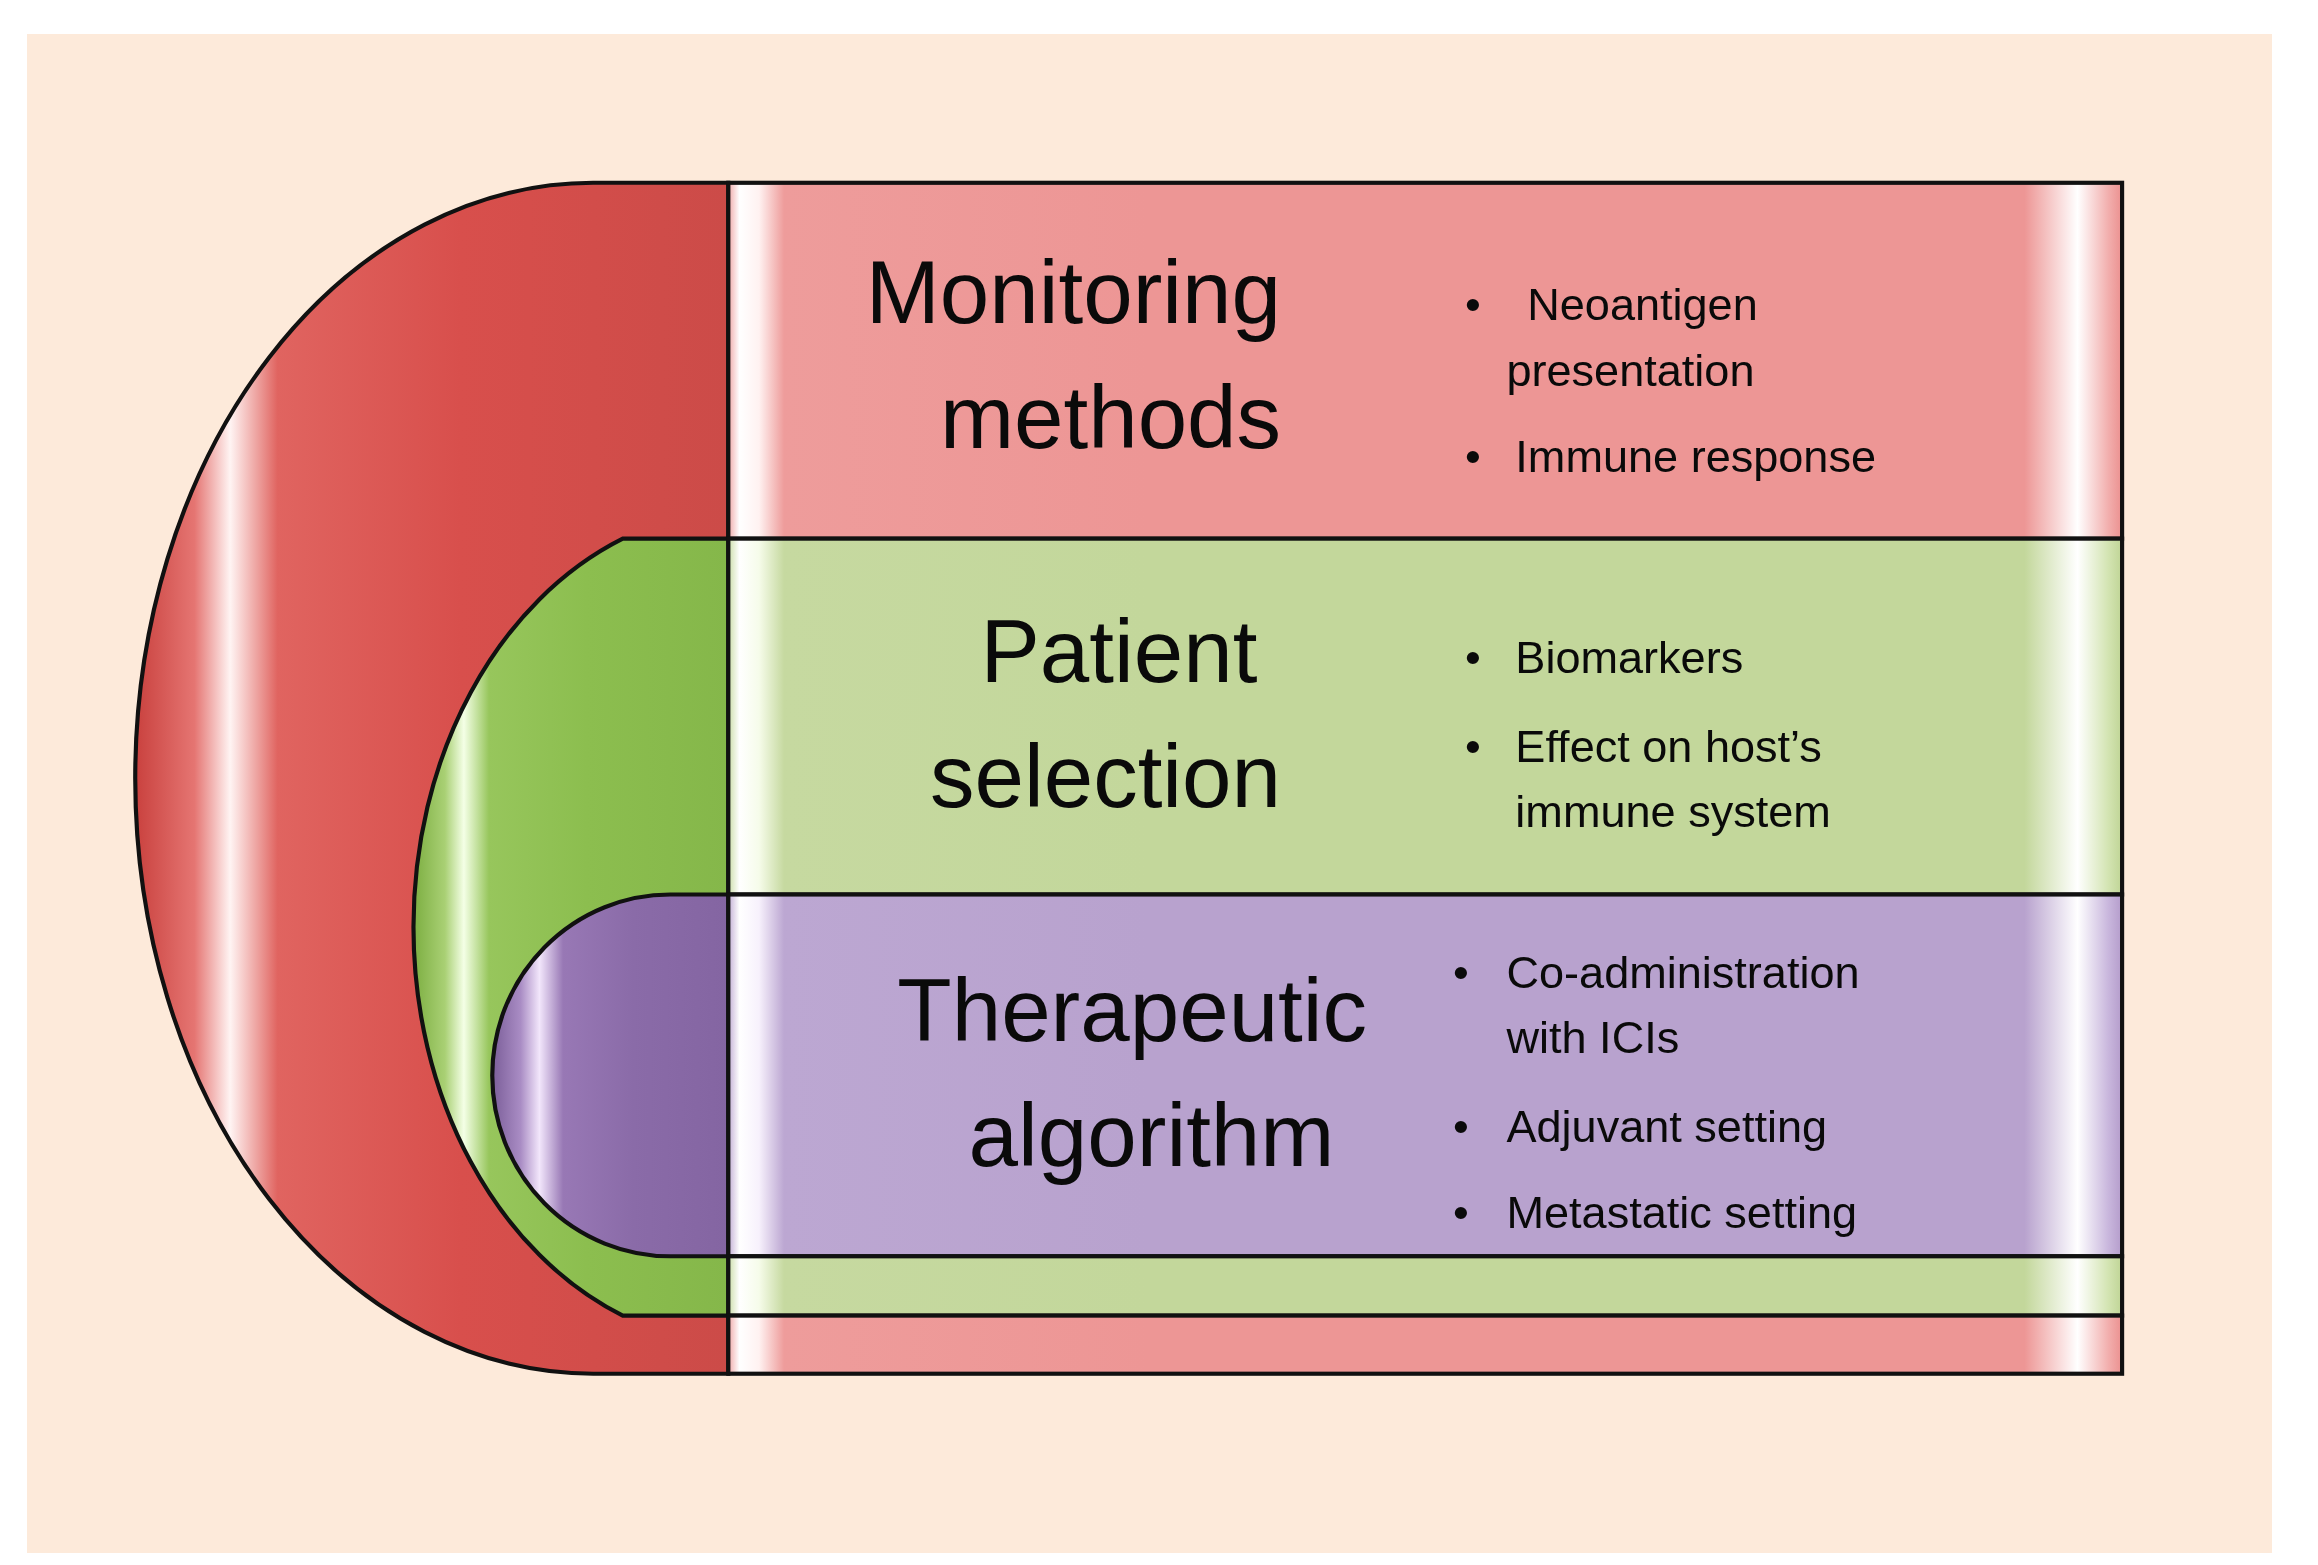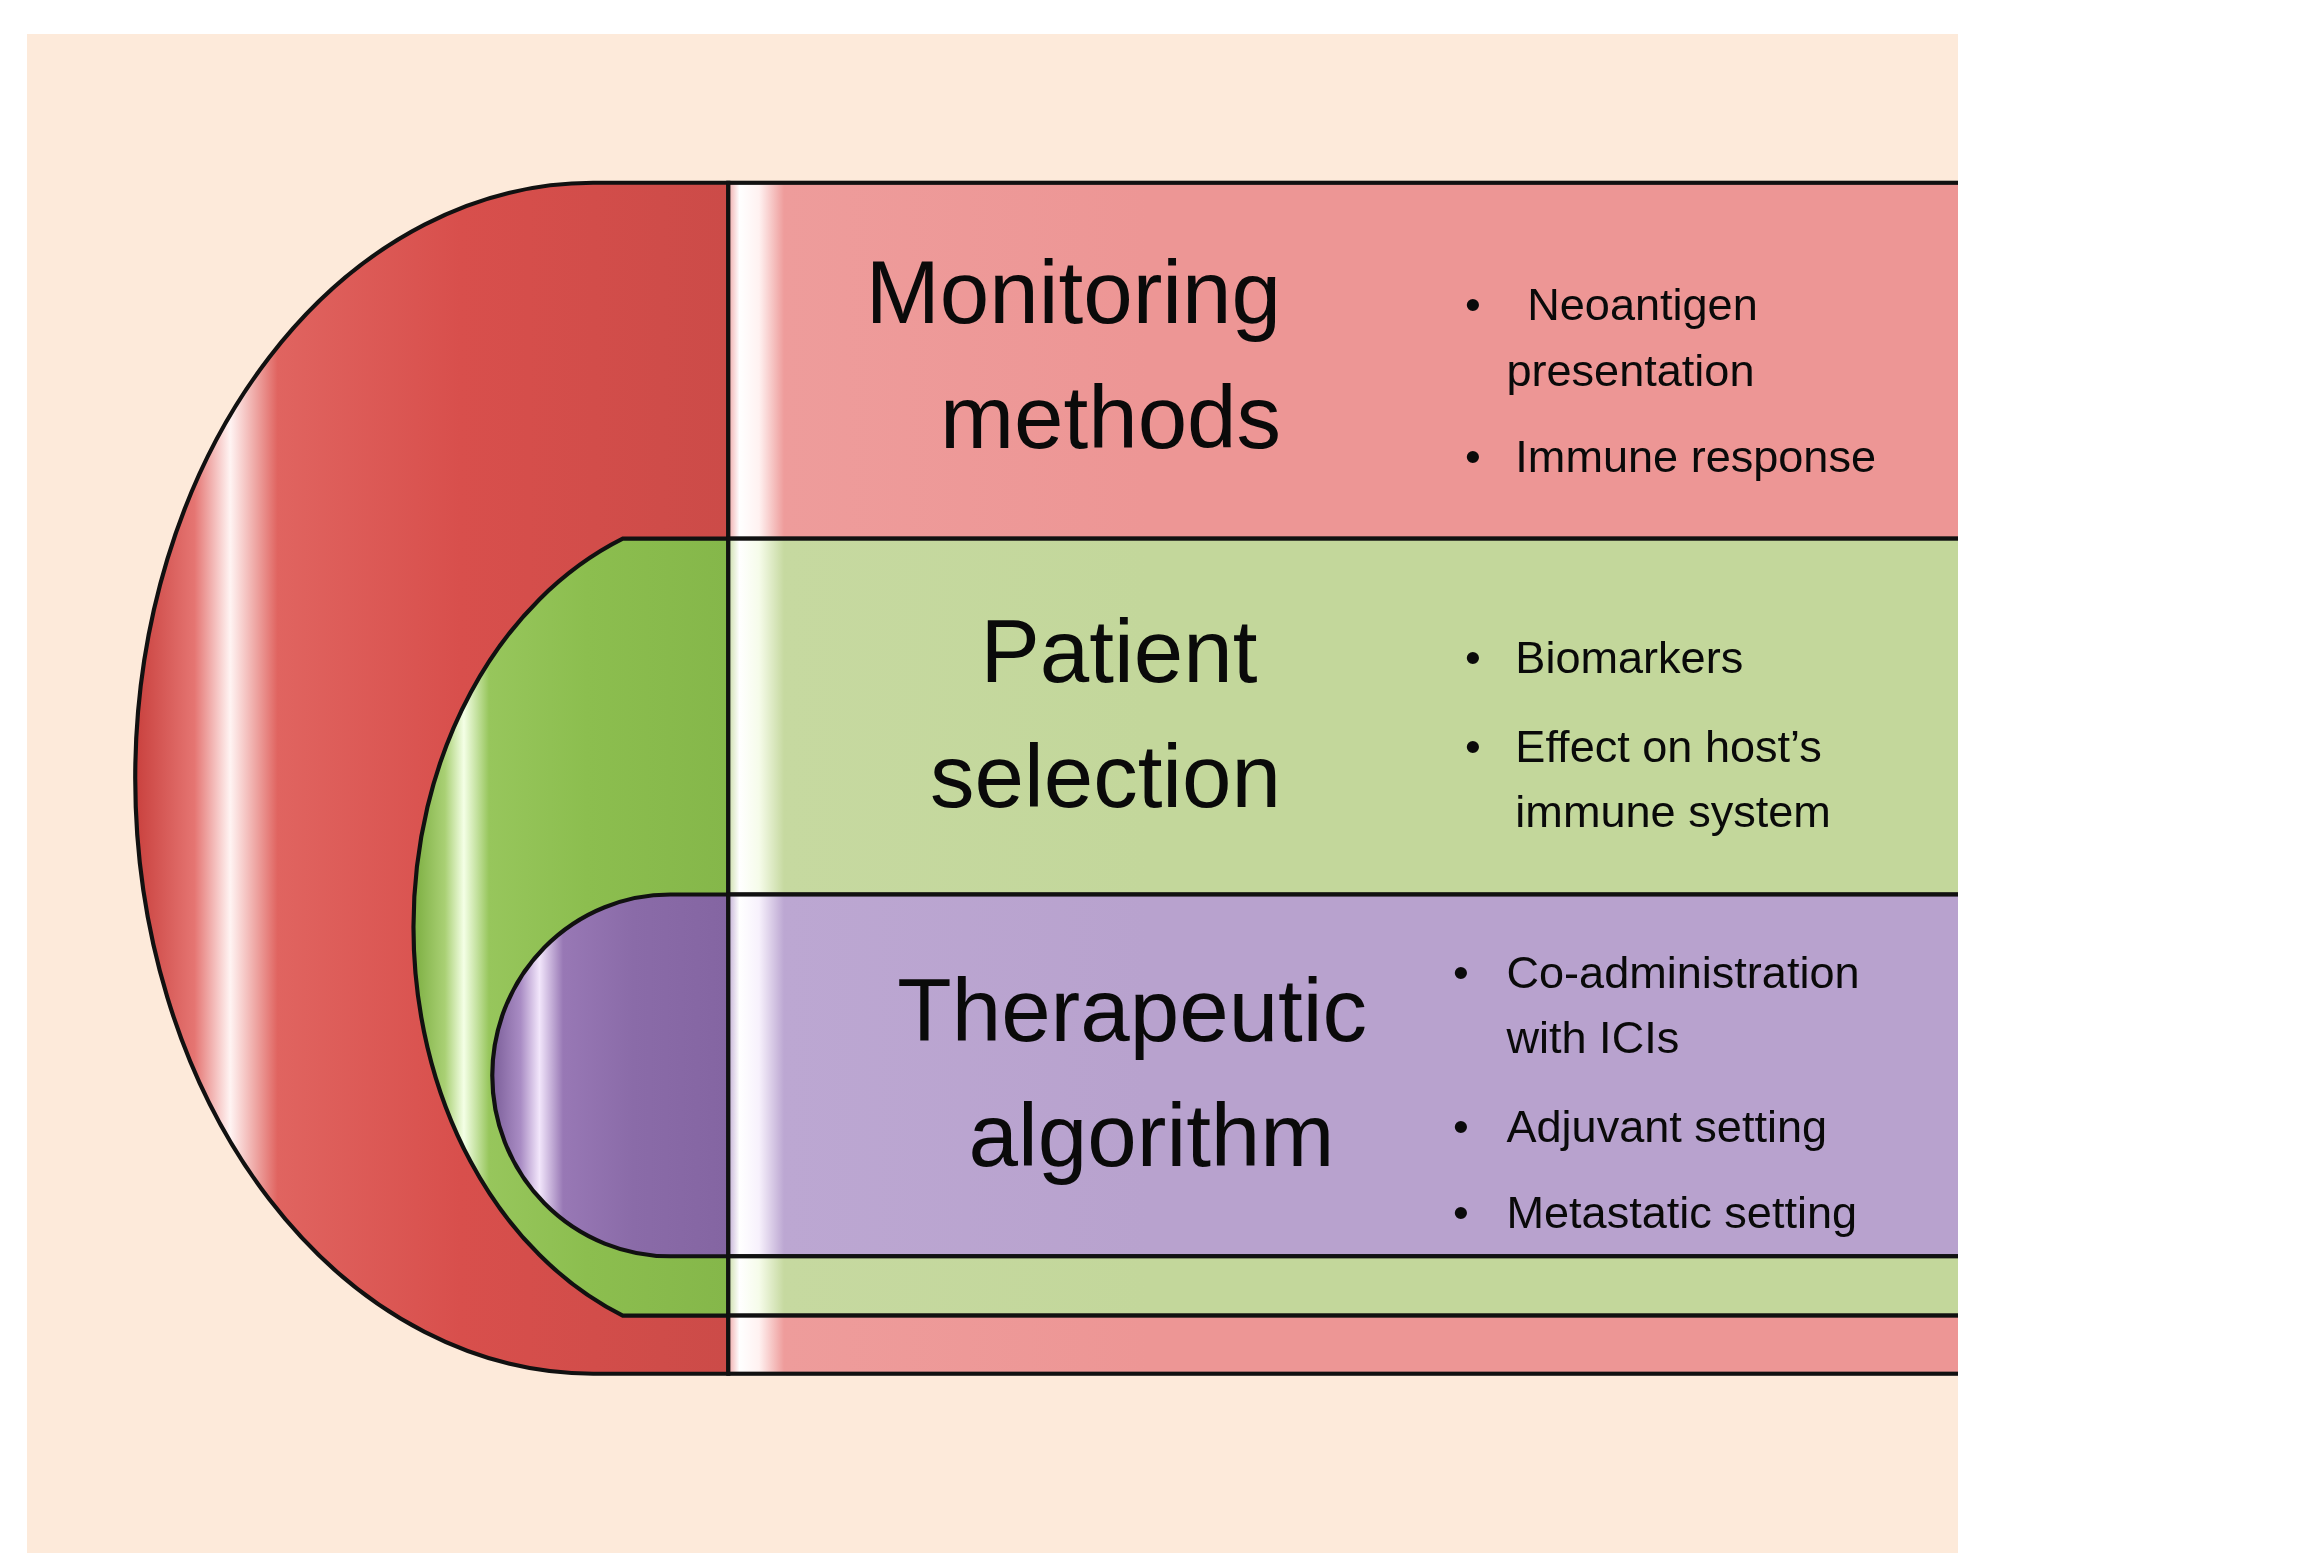--- a/index.html
+++ b/index.html
@@ -1,19 +1,19 @@
 <!DOCTYPE html>
 <html style="font-size:9.5px"><head>
 <meta charset="utf-8">
 <style>
   html,body{margin:0;padding:0;background:#ffffff;}
   body{font-family:"Liberation Sans", sans-serif;}
   #root{
     position:relative;
-    width:1958px;height:1566px;
+    width:2272px;height:1566px;
     background:#ffffff;
     overflow:hidden;
   }
   
   #canvas{
     position:absolute;
     left:27px;top:34px;
     width:2266px;height:1519px;
     background:#FDEADA;
   }

